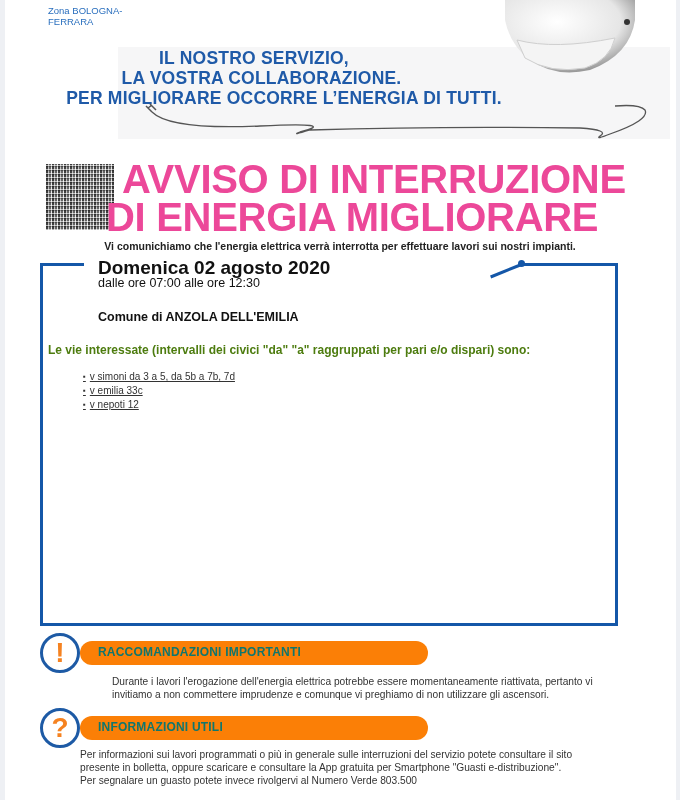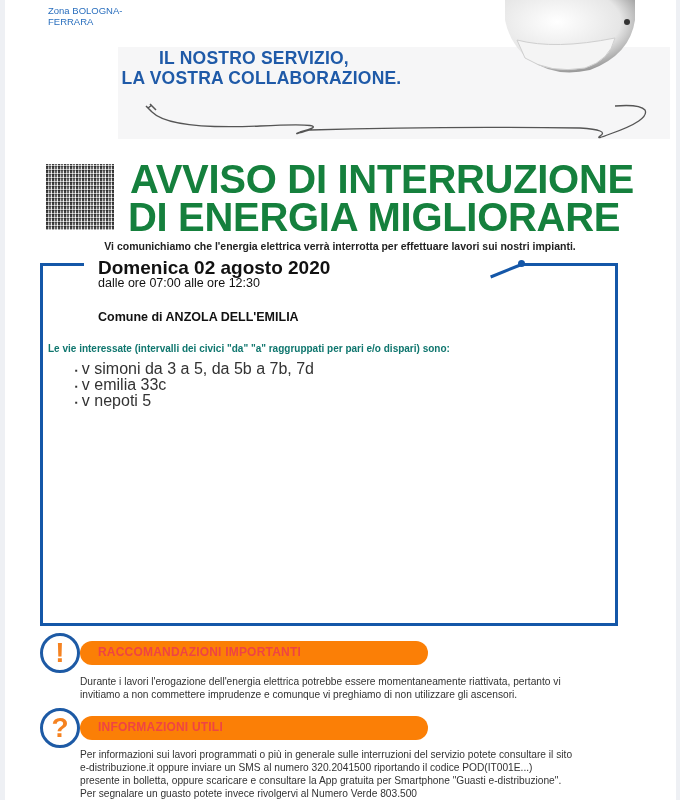--- a/index.html
+++ b/index.html
@@ -27,41 +27,41 @@
       background:
         repeating-linear-gradient(90deg, #444 0 2px, #bbb 2px 3px, #666 3px 5px, #ddd 5px 6px),
         #888;
       filter: contrast(1.1);
     }
     .qr::after{
       content:""; position:absolute; inset:0;
       background: repeating-linear-gradient(0deg, rgba(255,255,255,.55) 0 1px, transparent 1px 3px, rgba(0,0,0,.25) 3px 4px);
     }
 
-    .title { position:absolute; left:122px; top:160px; width:520px; color:#15803d; font-weight:bold; font-size:40px; line-height:38px; letter-spacing:-0.3px; text-align:center; }
+    .title { position:absolute; left:122px; top:160px; width:520px; color:#ec4899; font-weight:bold; font-size:40px; line-height:38px; letter-spacing:-0.3px; }
     .title div:nth-child(2){ margin-left:-16px; }
     .intro { position:absolute; left:0; top:240px; width:680px; text-align:center; font-size:10.5px; font-weight:bold; color:#222; }
 
     .box { position:absolute; left:40px; top:263px; width:572px; height:360px; border:3px solid #1457a8; border-top:none; }
     .box-top-left { position:absolute; left:40px; top:263px; width:44px; height:3px; background:#1457a8; }
     .box-top-right { position:absolute; left:521px; top:263px; width:94px; height:3px; background:#1457a8; }
     .box-notch { position:absolute; left:488px; top:262px; width:36px; height:3px; background:#1457a8; transform:rotate(-22deg); transform-origin:right center; }
     .box-dot { position:absolute; left:518px; top:260px; width:7px; height:7px; border-radius:50%; background:#1457a8; }
 
     .date { position:absolute; left:98px; top:257px; font-size:19px; font-weight:bold; color:#111; }
     .hours { position:absolute; left:98px; top:276px; font-size:12.5px; font-weight:normal; color:#111; }
     .comune { position:absolute; left:98px; top:302px; font-size:12.5px; font-weight:bold; color:#111;margin-top:8px; }
 
-    .streets-heading { position:absolute; left:48px; top:343px; font-size:10px; font-weight:bold; color:#0f766e; }
-    .streets { position:absolute; left:75px; top:362px; margin:0; padding:0; list-style:none; font-size:16px; color:#333; line-height:14px; }
+    .streets-heading { position:absolute; left:48px; top:343px; font-size:12px; font-weight:bold; color:#4d7c0f; }
+    .streets { position:absolute; left:75px; top:362px; margin:8px; padding:0; list-style:none; font-size:10px; color:#333; line-height:14px;text-decoration:underline; }
     .streets li::before { content:"\25AA"; font-size:8px; margin-right:4px; vertical-align:1px; }
 
     .section { position:absolute; left:40px; width:400px; height:38px; }
     .pill { position:absolute; left:40px; top:8px; width:348px; height:24px; background:#fb7f06; border-radius:12px; }
-    .pill-label { position:absolute; left:58px; top:12px; color:#ef4444; font-weight:bold; font-size:12px; letter-spacing:0.2px; }
+    .pill-label { position:absolute; left:58px; top:12px; color:#0f766e; font-weight:bold; font-size:12px; letter-spacing:0.2px; }
     .circle { position:absolute; left:0; top:0; width:34px; height:34px; border:3px solid #1d5aa5; border-radius:50%; background:#fff; color:#f58220; font-weight:bold; text-align:center; font-size:28px; line-height:34px; }
 
     .para { position:absolute; left:80px; width:560px; font-size:10.2px; line-height:13px; color:#333; }
   </style>
 </head>
 <body>
 
 <div class="left-edge"></div>
 <div class="right-edge"></div>
 
@@ -81,20 +81,21 @@
     </radialGradient>
   </defs>
   <path d="M10 0 L140 0 L140 20 Q135 55 95 70 Q60 78 35 60 Q15 45 10 20 Z" fill="url(#hg)"></path>
   <path d="M22 40 Q60 50 120 38 Q115 60 90 68 Q55 74 30 58 Z" fill="#f4f4f4" stroke="#cfcfcf" stroke-width="1"></path>
   <circle cx="132" cy="22" r="3" fill="#333"></circle>
 </svg>
 
 <div class="slogan">
   <div>IL NOSTRO SERVIZIO,</div>
   <div>LA VOSTRA COLLABORAZIONE.</div>
+  <div>PER MIGLIORARE OCCORRE L’ENERGIA DI TUTTI.</div>
 </div>
 
 <svg class="cable" viewBox="0 0 520 40">
   <path d="M12 12 Q30 30 120 26 Q200 22 160 32 Q150 36 170 30 Q300 26 440 28 Q470 30 460 36 Q455 40 470 34 Q510 20 505 10 Q500 4 475 6" fill="none" stroke="#555" stroke-width="1.3"></path>
   <path d="M6 6 l6 6 M10 4 l6 6 M8 8 l4 -3" stroke="#555" stroke-width="1.5" fill="none"></path>
 </svg>
 
 <div class="qr"></div>
 
 <div class="title">
@@ -111,36 +112,35 @@
 <div class="box-top-right"></div>
 
 <div class="date">Domenica 02 agosto 2020</div>
 <div class="hours">dalle ore 07:00 alle ore 12:30</div>
 <div class="comune">Comune di  ANZOLA DELL'EMILIA</div>
 
 <div class="streets-heading">Le vie interessate (intervalli dei civici "da" "a" raggruppati per pari e/o dispari) sono:</div>
 <ul class="streets">
   <li>v  simoni da 3 a 5, da 5b a 7b, 7d</li>
   <li>v  emilia 33c</li>
-  <li>v  nepoti 5</li>
+  <li>v  nepoti 12</li>
 </ul>
 
 <div class="section" style="top:633px;">
   <div class="pill"></div>
   <div class="pill-label">RACCOMANDAZIONI IMPORTANTI</div>
   <div class="circle">!</div>
 </div>
-<div class="para" style="top:675px;">
+<div class="para" style="top:675px;margin-left:32px;">
   <div>Durante i lavori l'erogazione dell'energia elettrica potrebbe essere momentaneamente riattivata, pertanto vi</div>
   <div>invitiamo a non commettere imprudenze e comunque vi preghiamo di non utilizzare gli ascensori.</div>
 </div>
 
 <div class="section" style="top:708px;">
   <div class="pill"></div>
   <div class="pill-label">INFORMAZIONI UTILI</div>
   <div class="circle">?</div>
 </div>
 <div class="para" style="top:748px;">
   <div>Per informazioni sui lavori programmati o più in generale sulle interruzioni del servizio potete consultare il sito</div>
-  <div>e-distribuzione.it oppure inviare un SMS al numero 320.2041500 riportando il codice POD(IT001E...)</div>
   <div>presente in bolletta, oppure scaricare e consultare la App gratuita per Smartphone "Guasti e-distribuzione".</div>
   <div>Per segnalare un guasto potete invece rivolgervi al Numero Verde 803.500</div>
 </div>
 
 </body></html>

